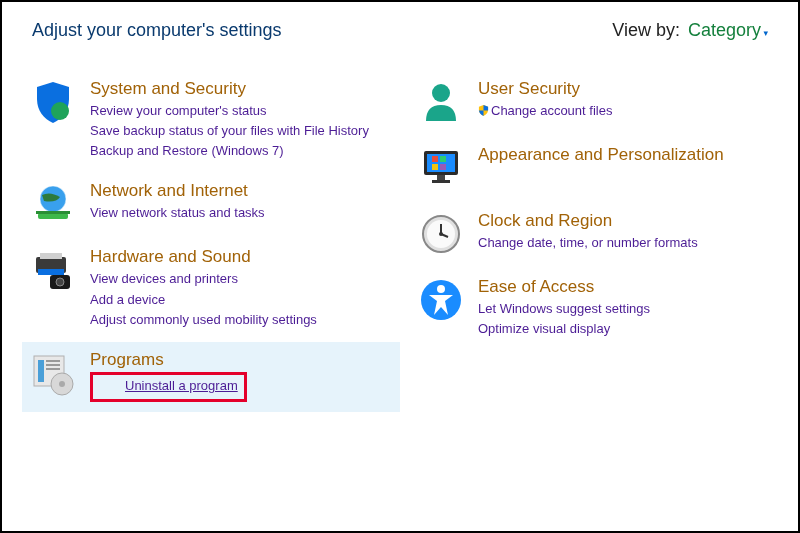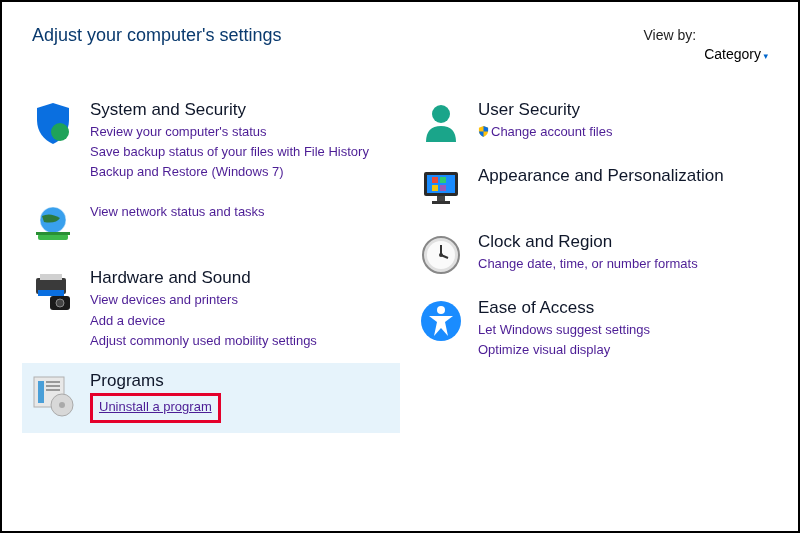--- a/index.html
+++ b/index.html
@@ -8,36 +8,36 @@
     background: #fff;
     width: 800px;
     height: 533px;
     border: 2px solid #000;
     position: relative;
     overflow: hidden;
   }
   .header {
     display: flex;
     justify-content: space-between;
-    align-items: center;
-    padding: 6px 30px 10px 30px;
+    align-items: flex-start;
+    padding: 18px 30px 10px 30px;
   }
   .header-title {
     color: #0a3a6e;
     font-size: 18px;
     font-weight: 400;
   }
   .viewby {
-    font-size: 14px;
+    font-size: 18px;
     display: flex;
     gap: 8px;
     align-items: center;
   }
   .viewby-label { color: #222; }
-  .viewby-value { color: #000000; cursor: pointer; margin-top: 38px; }
+  .viewby-value { color: #15803d; cursor: pointer; }
   .viewby-value::after {
     content: " ▾";
     font-size: 9px;
     color: #0066cc;
   }
   .columns {
     display: flex;
     padding: 20px 10px 0 20px;
     gap: 10px;
   }
@@ -55,40 +55,40 @@
   .icon-wrap {
     width: 46px;
     height: 46px;
     flex-shrink: 0;
     display: flex;
     align-items: center;
     justify-content: center;
   }
   .cat-body { flex: 1; }
   .cat-title {
-    color: #0f172a;
+    color: #a16207;
     font-size: 17px;
     font-weight: 400;
     margin-bottom: 2px;
     cursor: pointer;
   }
   .cat-link {
     color: #4c1d95;
     font-size: 13px;
     line-height: 1.55;
     cursor: pointer;
     display: block;
     width: fit-content;
   }
   .highlight-box {
     border: 3px solid #e4002b;
     padding: 1px 6px 3px 6px;
     display: inline-block;
   }
-  .highlight-box .cat-link { text-decoration: underline; }
+  .highlight-box .cat-link { text-decoration: underline; margin-left: 26px; }
   .shield-tiny {
     display: inline-block;
     width: 11px; height: 11px;
     vertical-align: -1px;
     margin-right: 2px;
   }
   svg { display: block; }
 </style>
 </head>
 <body>
@@ -124,20 +124,21 @@
       <div class="icon-wrap">
         <svg width="46" height="46" viewBox="0 0 46 46">
           <circle cx="23" cy="18" r="13" fill="#39a0ed"></circle>
           <path d="M12 14 Q20 10 30 16 Q26 22 14 20 Z" fill="#2d7a3d"></path>
           <ellipse cx="23" cy="18" rx="13" ry="13" fill="none" stroke="#fff" stroke-width="0.5"></ellipse>
           <rect x="8" y="32" width="30" height="6" rx="2" fill="#3db84a"></rect>
           <rect x="6" y="30" width="34" height="3" fill="#2a8f35"></rect>
         </svg>
       </div>
       <div class="cat-body">
+        <div class="cat-title">Network and Internet</div>
         <span class="cat-link">View network status and tasks</span>
       </div>
     </div>
 
     <div class="category">
       <div class="icon-wrap">
         <svg width="46" height="46" viewBox="0 0 46 46">
           <rect x="6" y="10" width="30" height="16" rx="2" fill="#3a3a3a"></rect>
           <rect x="10" y="6" width="22" height="6" fill="#d0d0d0"></rect>
           <rect x="8" y="22" width="26" height="6" fill="#0a6fe0"></rect>

